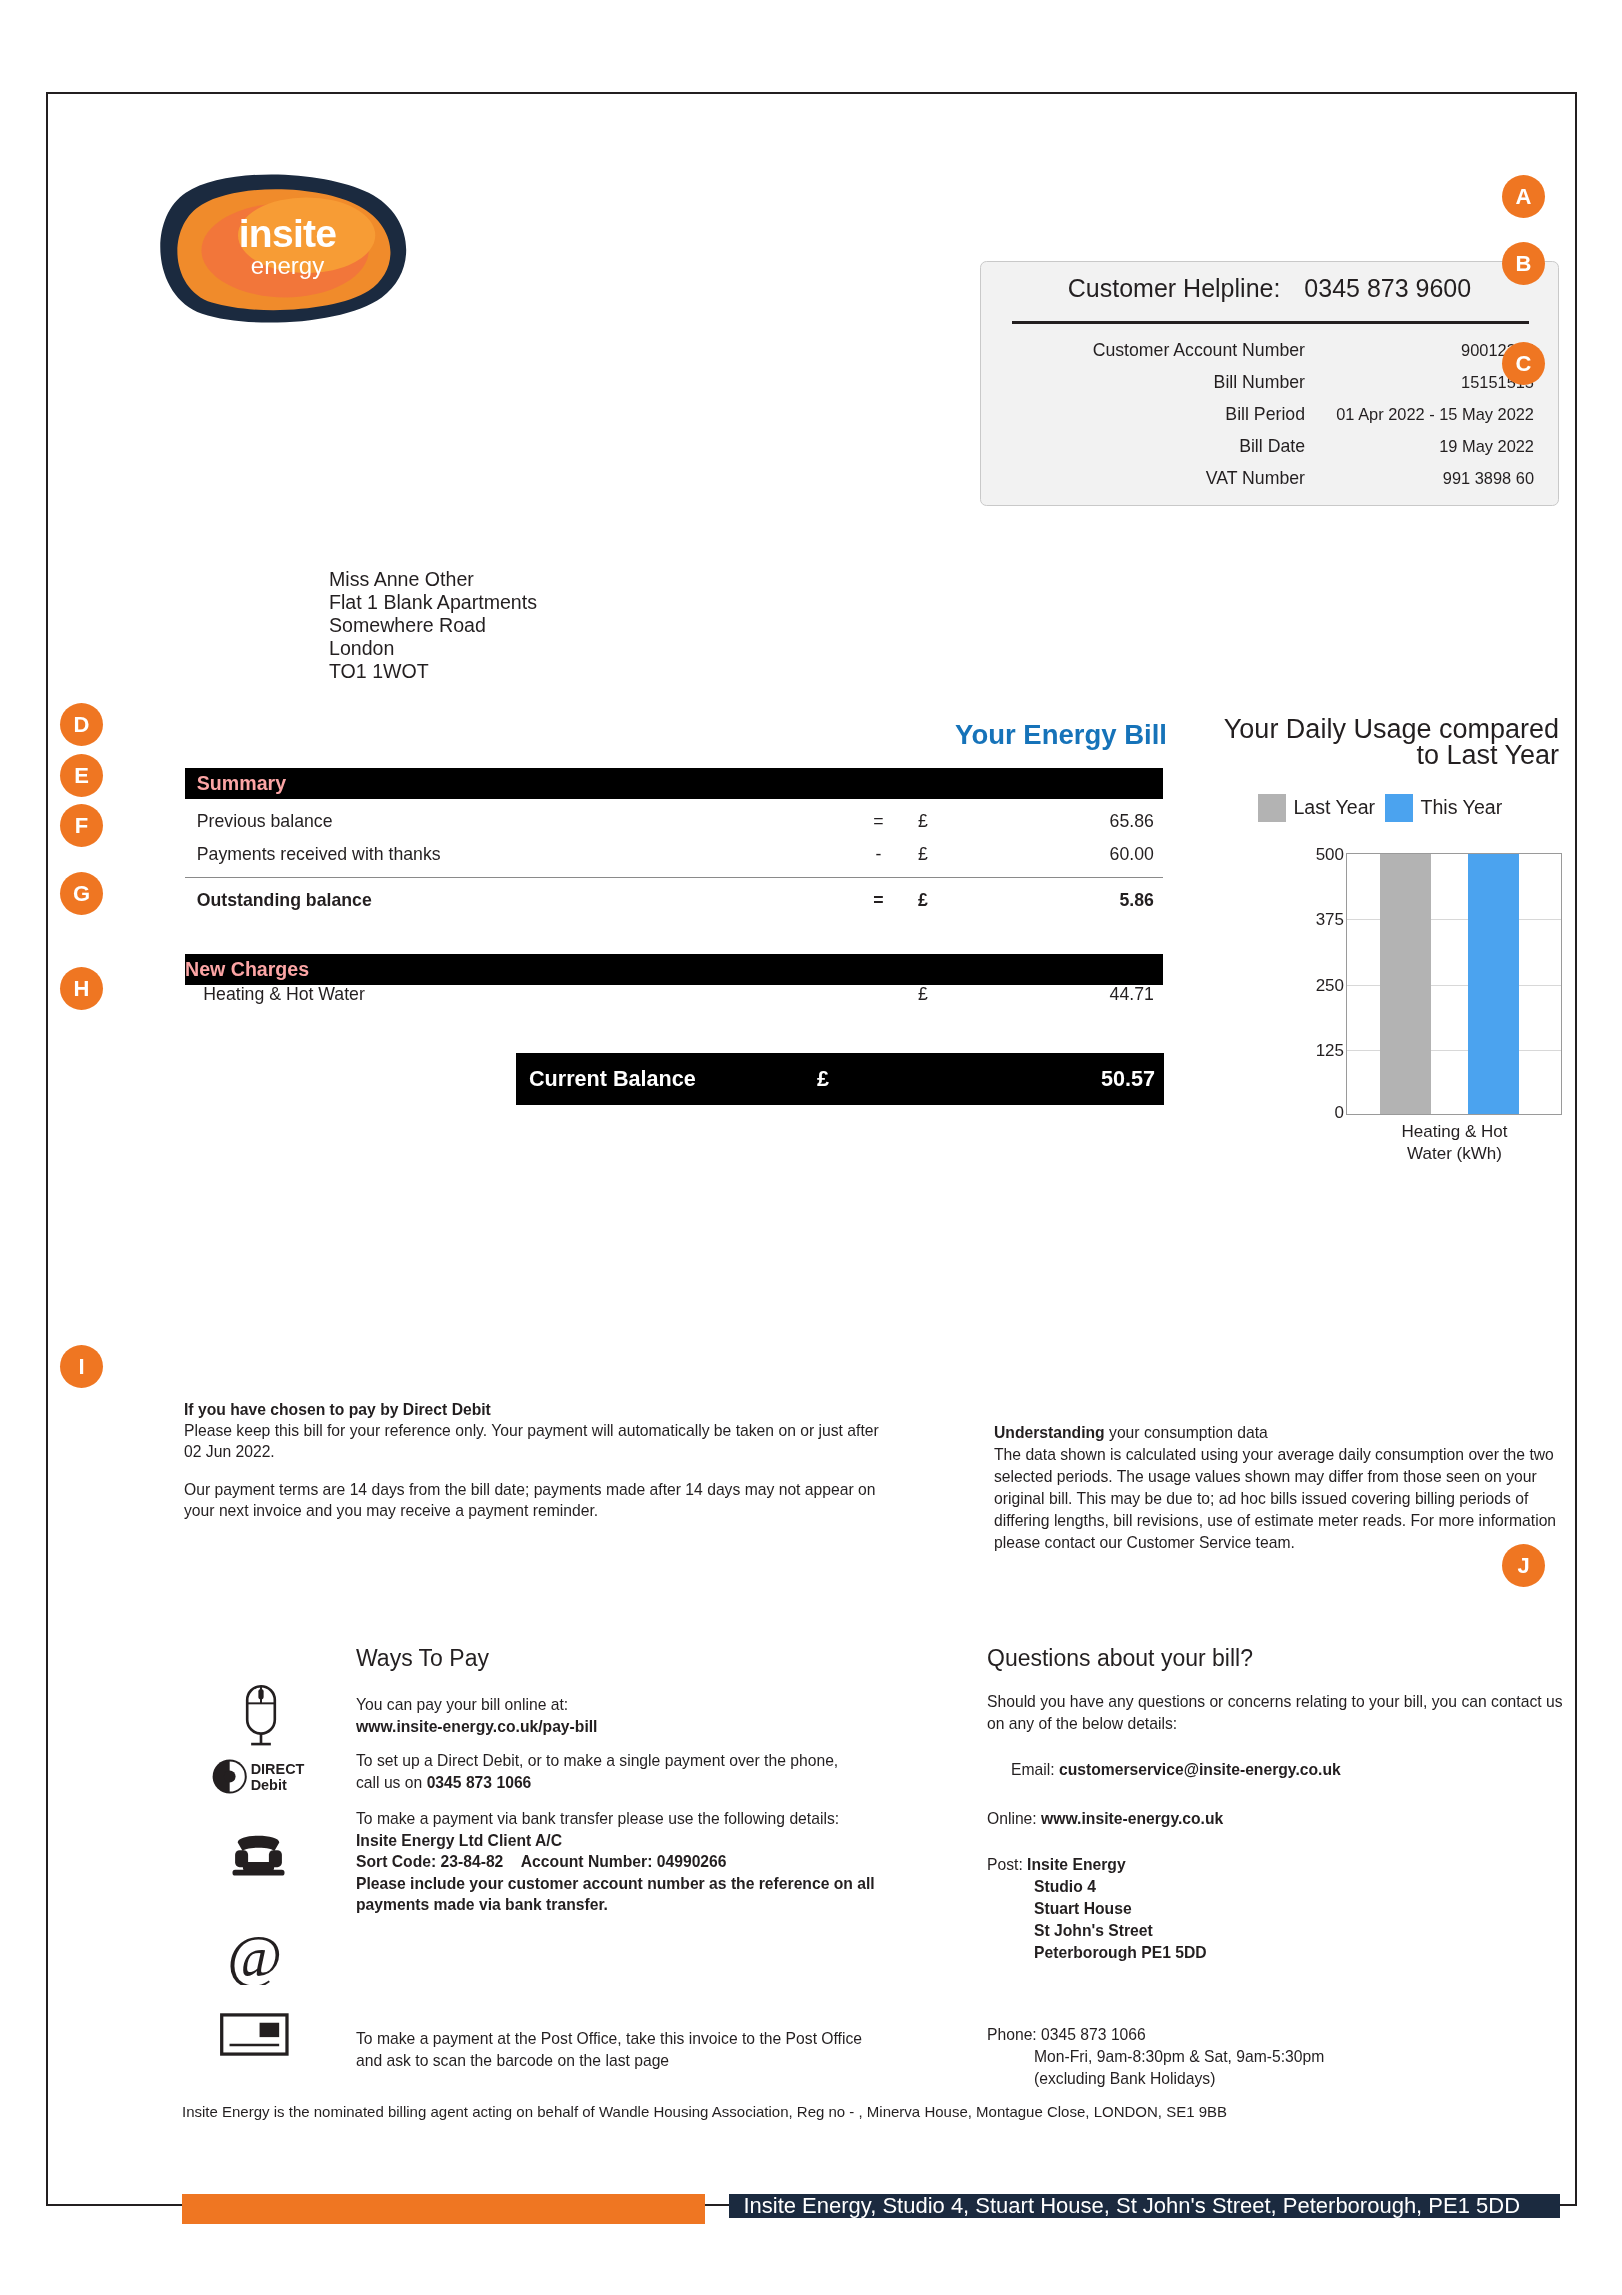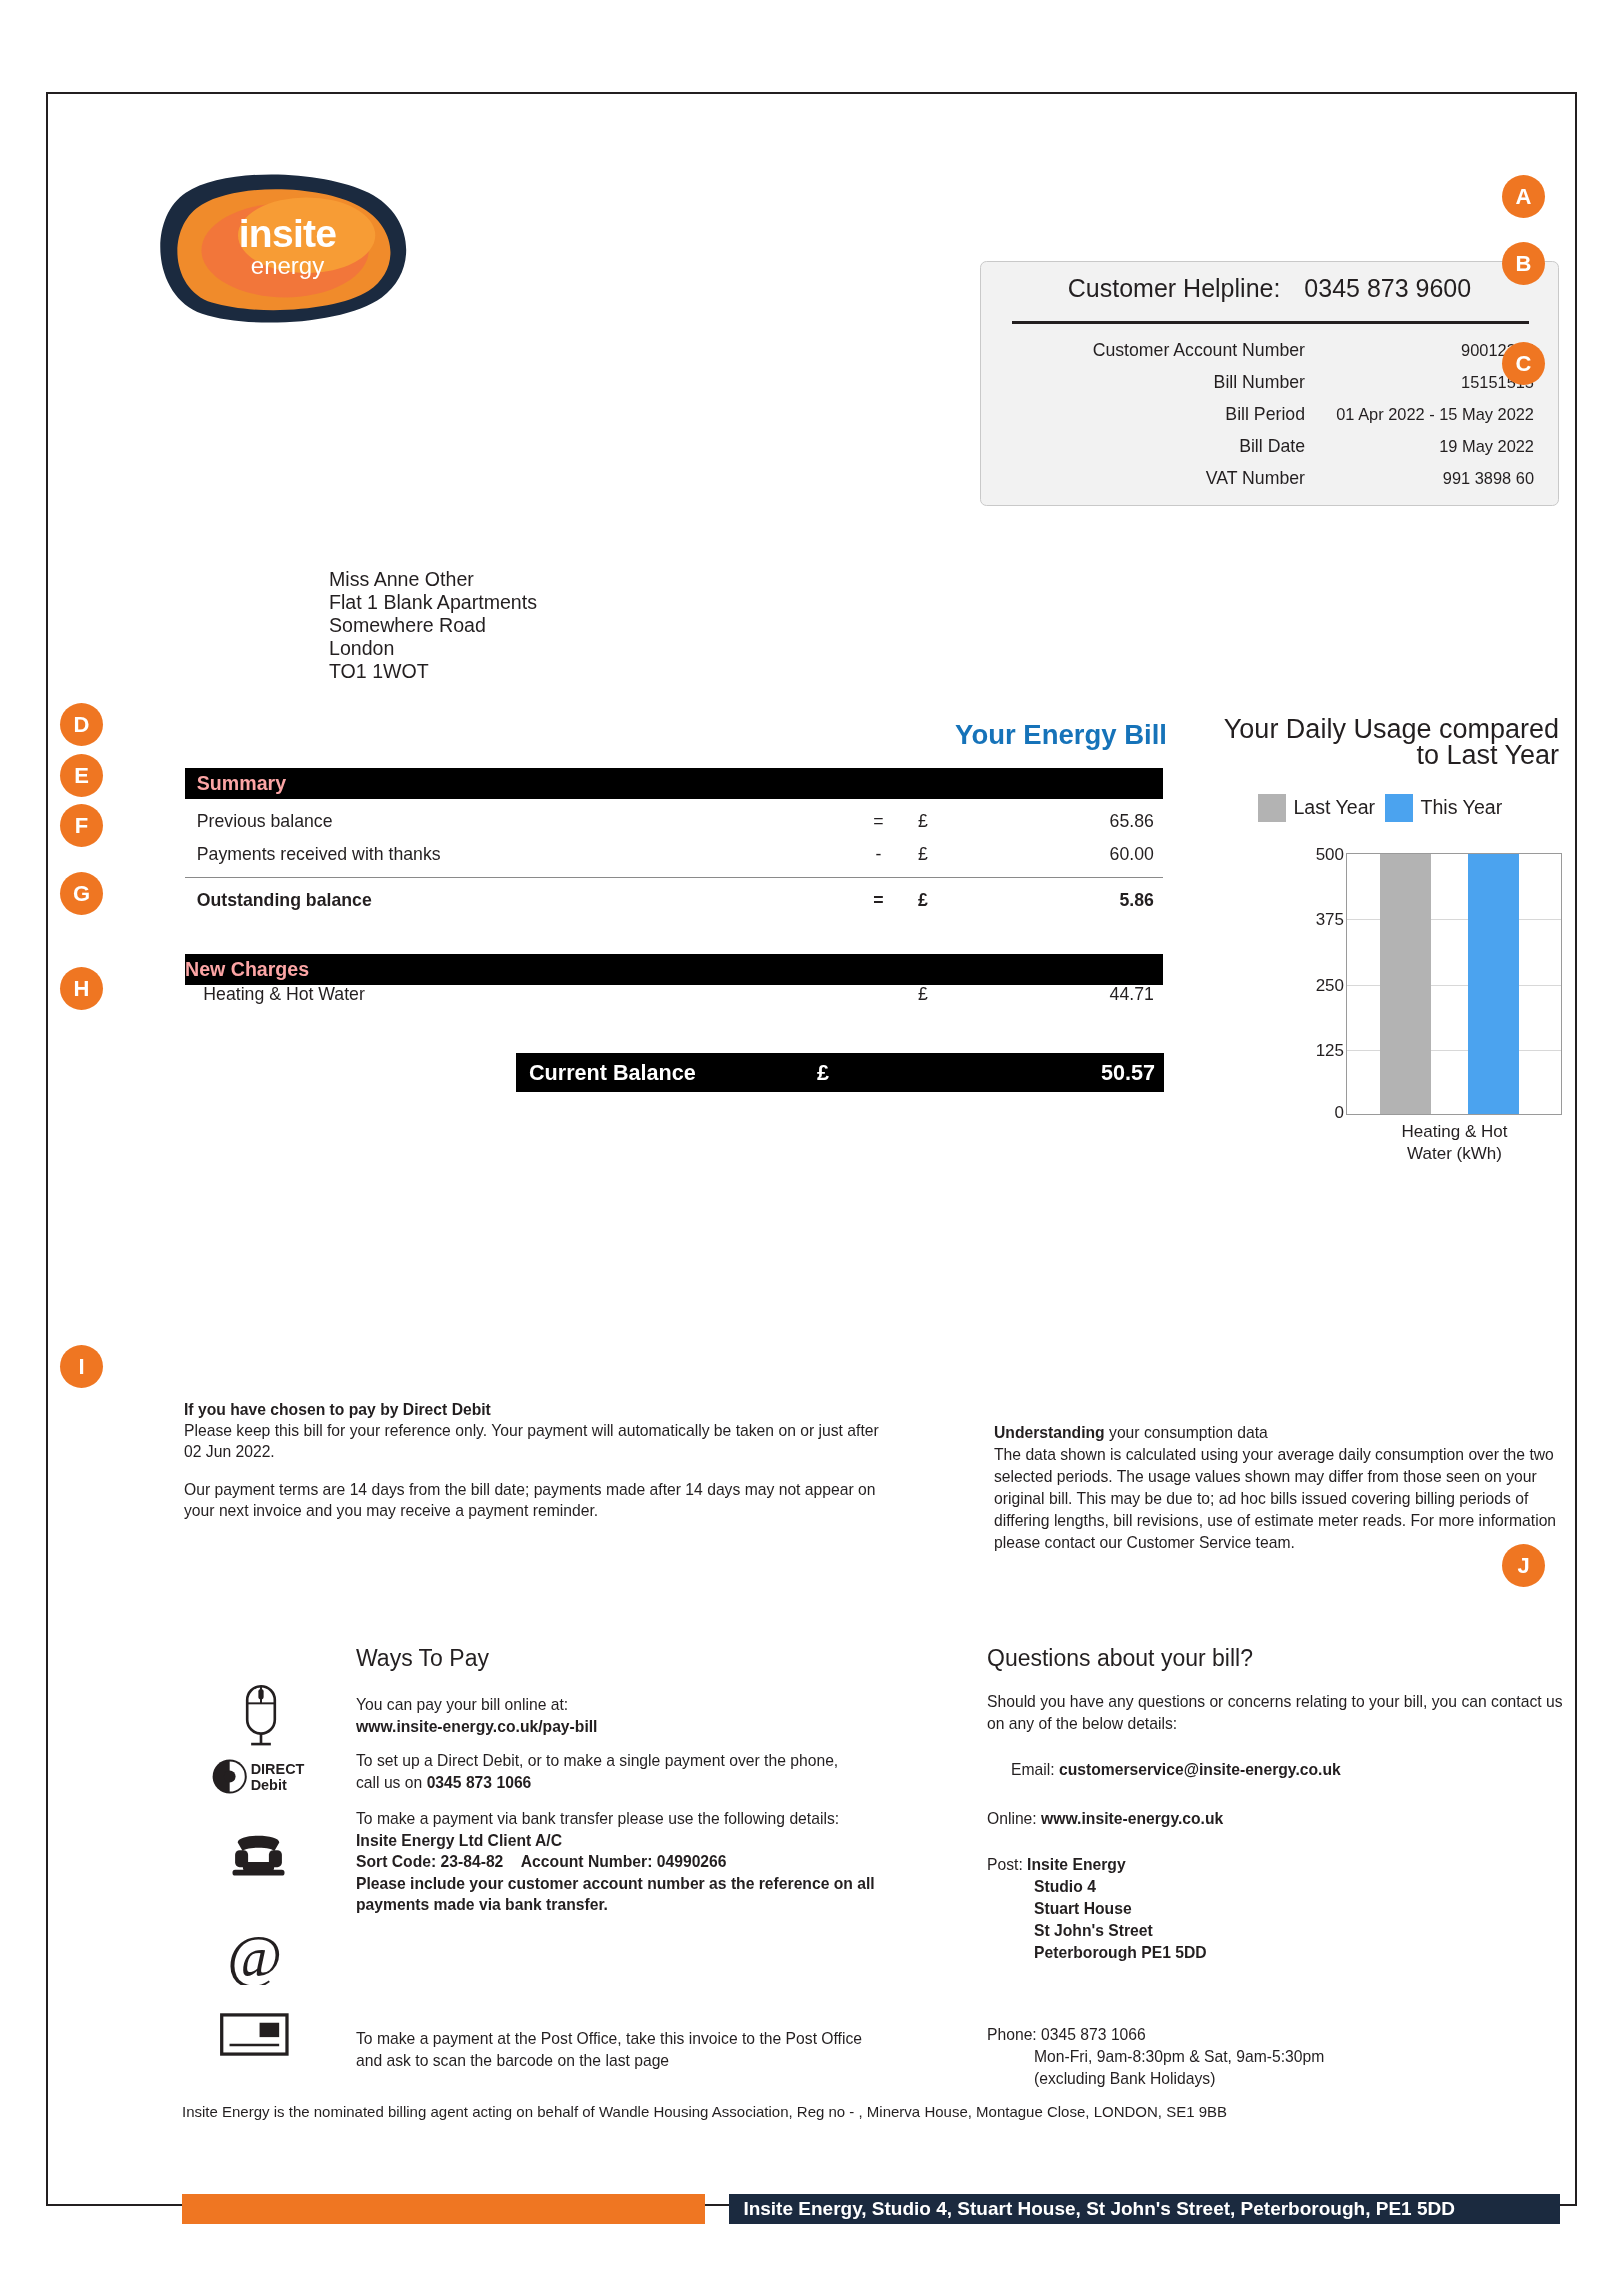--- a/index.html
+++ b/index.html
@@ -99,21 +99,21 @@
   .row .amt  { flex: 1; text-align: right; padding-right: 9.2px; }
 
   .r1 { top: 710px; }
   .r2 { top: 743px; }
   .rule-a { position: absolute; left: 137px; top: 783px; width: 978px; height: 1.3px; background: #8a8a8a; }
   .r3 { top: 789px; font-weight: bold; }
   .r4 { top: 883px; }
   .r4 .lbl { font-weight: normal; padding-left: 18.3px; }
 
   .curbal {
-    position: absolute; left: 468px; top: 959px; width: 648px; height: 39px;
+    position: absolute; left: 468px; top: 959px; width: 648px; height: 52px;
     background: #000; color: #fff; display: flex; align-items: center;
     font-size: 21.6px; font-weight: bold;
   }
   .curbal .lbl { flex: 0 0 301px; padding-left: 13px; }
   .curbal .cur { flex: 0 0 79px; }
   .curbal .amt { flex: 1; text-align: right; padding-right: 9px; }
 
   
   .chart-wrap { position: absolute; left: 1197px; top: 700px; width: 327px; height: 412px; }
   .legend { display: flex; gap: 10px; justify-content: flex-start; align-items: center; padding-left: 13px; }
@@ -172,23 +172,23 @@
     position: absolute; left: 134px; top: 2009px; width: 1348px;
     font-size: 15px;
   }
 
   
   .foot-orange {
     position: absolute; left: 134px; top: 2100px; width: 523px; height: 30px;
     background: #ef7622;
   }
   .foot-dark {
-    position: absolute; left: 681px; top: 2100px; width: 831px; height: 30px;
+    position: absolute; left: 681px; top: 2100px; width: 831px; height: 24px;
     background: #1b2a3f; color: #fff;
-    font-size: 19px; font-weight: bold;
+    font-size: 22px; font-weight: normal;
     display: flex; align-items: center; padding-left: 14.4px;
   }
 
   
   .badge {
     position: absolute; width: 43px; height: 43px; border-radius: 50%;
     background: #ef7622; color: #fff; font-size: 22px; font-weight: bold;
     display: flex; align-items: center; justify-content: center;
     font-family: "Liberation Sans", sans-serif;
   }

